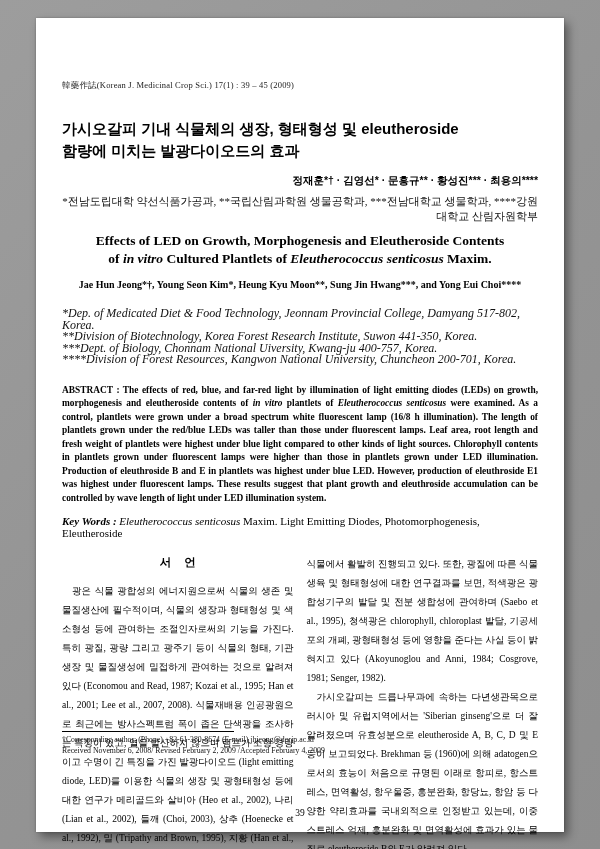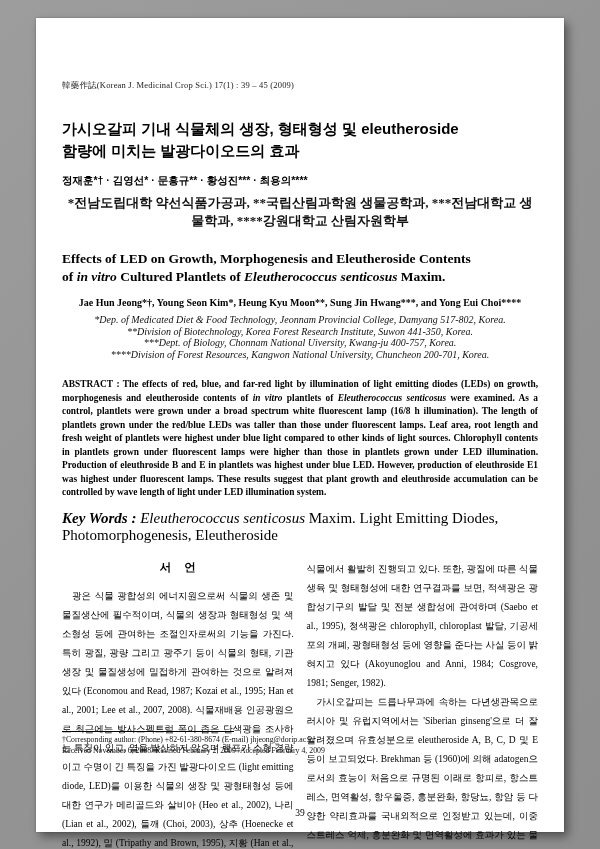--- a/index.html
+++ b/index.html
@@ -28,53 +28,53 @@
   }
 
   .kr-title {
     margin-top: 26px;
     text-align: left;
     font-family: "Liberation Sans", "DejaVu Sans", sans-serif;
     font-weight: bold;
     font-size: 15px; line-height: 22px; color: #000;
   }
   .kr-authors {
-    margin-top: 12px; text-align: left;
+    margin-top: 12px; text-align: right;
     font-family: "Liberation Sans", "DejaVu Sans", sans-serif;
     font-weight: bold; font-size: 10.5px; color: #000;
   }
   .kr-affil {
-    margin-top: 6px; text-align: center;
-    font-size: 13px; color: #111; font-weight: bold;
+    margin-top: 6px; text-align: right;
+    font-size: 11px; color: #111;
   }
 
   .en-title {
-    margin-top: 20px; text-align: left;
+    margin-top: 8px; text-align: center;
     font-weight: bold; font-size: 13.5px; line-height: 18px; color: #000;
   }
   .en-title .it { font-style: italic; }
   .en-authors {
     margin-top: 11px; text-align: center;
     font-weight: bold; font-size: 10px; color: #000;
   }
   .en-affils {
-    margin-top: 6px; text-align: center;
-    font-style: italic; font-size: 10px; line-height: 11.5px; color: #111;
+    margin-top: 18px; 
+    font-style: italic; font-size: 12px; line-height: 11.5px; color: #111;
   }
 
   .abstract {
     margin-top: 18px;
     font-weight: bold; font-size: 9.4px; line-height: 13.5px;
     text-align: justify; color: #000;
   }
   .abstract .it { font-style: italic; }
 
   .keywords {
     margin-top: 10px;
-    font-size: 15px; color: #000;
+    font-size: 11px; color: #000;
   }
   .keywords .label { font-weight: bold; font-style: italic; }
   .keywords .it { font-style: italic; }
 
   .columns {
     margin-top: 16px;
     display: flex; gap: 13px;
   }
   .col { width: 231.5px; }
 

